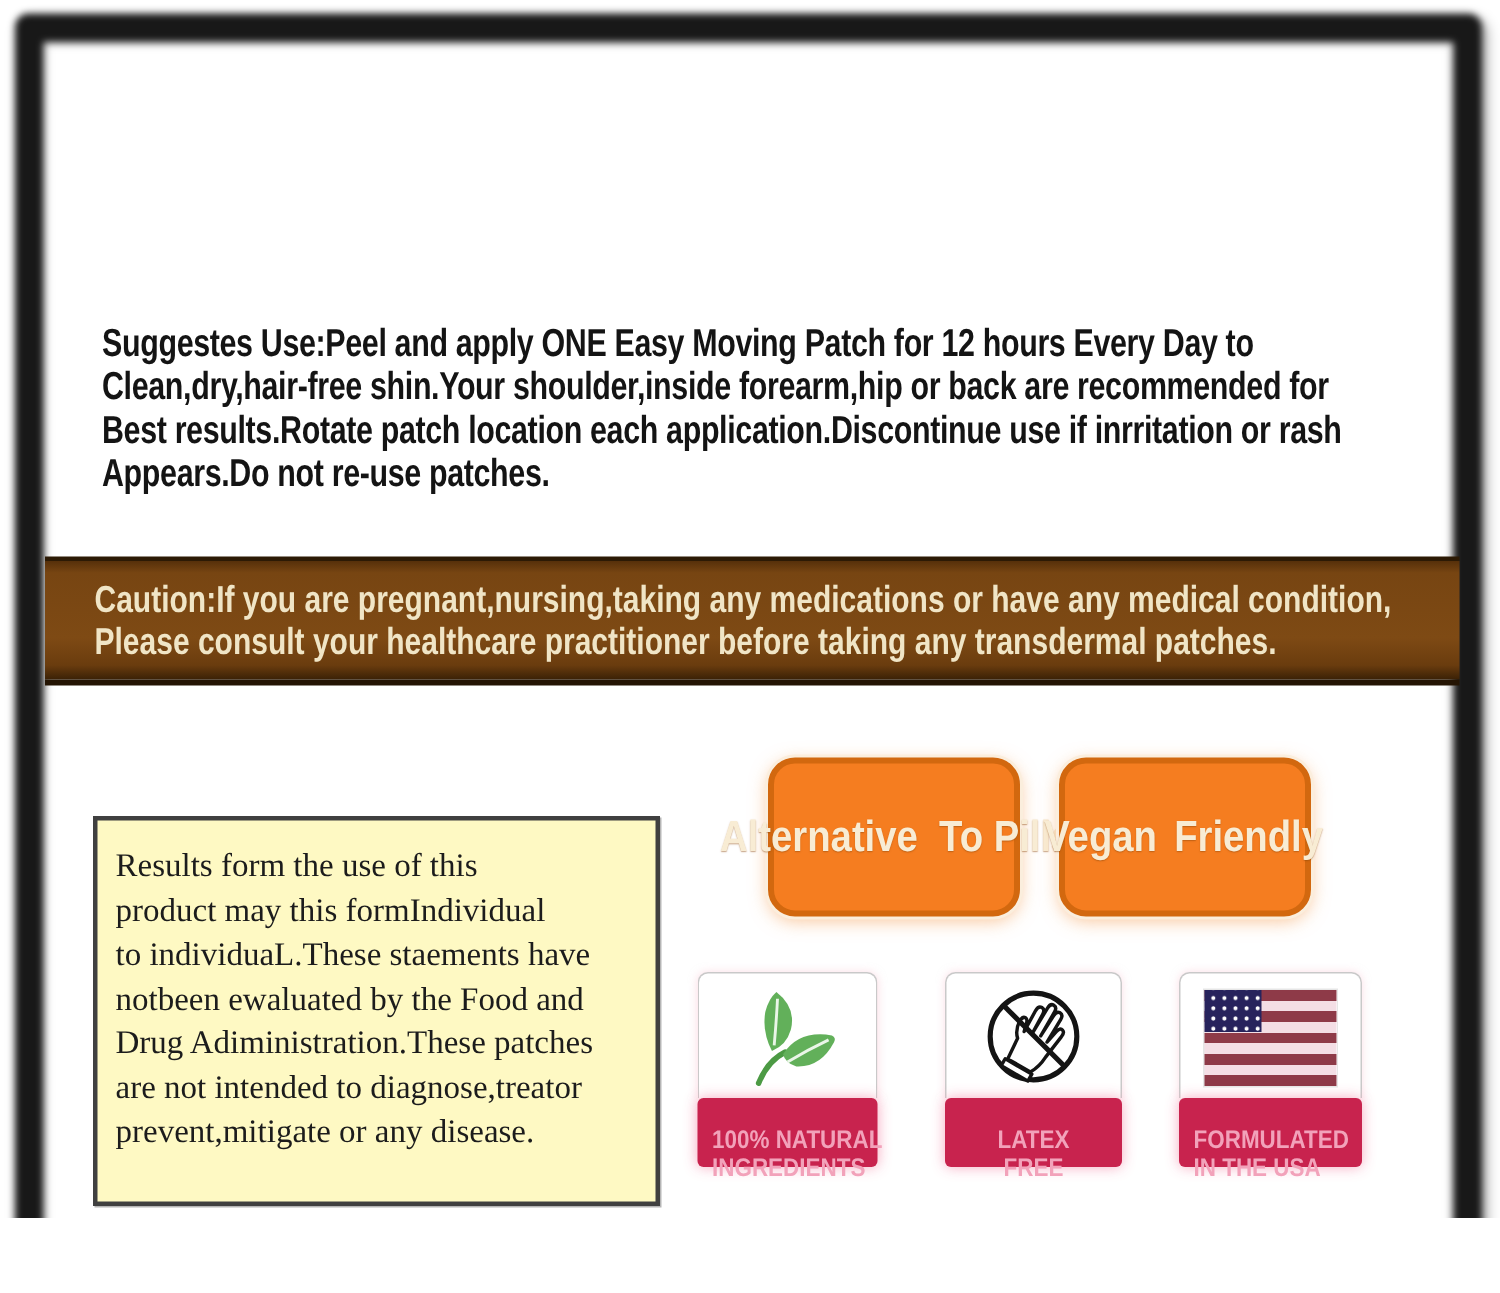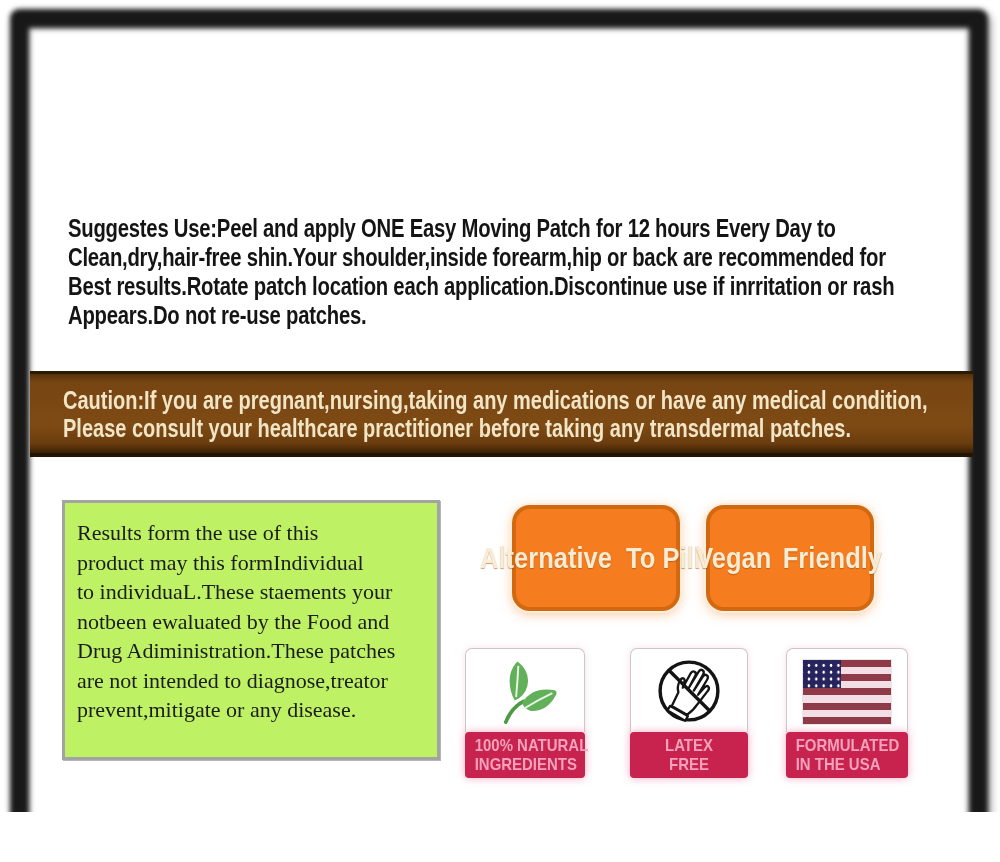--- a/index.html
+++ b/index.html
@@ -54,25 +54,25 @@
     font-size: 25px;
     line-height: 28px;
     color: #f0e5c6;
     transform: scaleX(0.80);
     transform-origin: 0 50%;
   }
 
   
   .disclaimer {
     position: absolute;
-    left: 62px; top: 500px;
+    left: 62px; top: 544px;
     width: 378px; height: 260px;
     box-sizing: border-box;
-    background: #bef264;
-    border: 3px solid #a3a3a3;
+    background: #fef9c3;
+    border: 3px solid #404040;
     box-shadow: 1px 1px 0 #b5b5b5;
     padding: 15px 0 0 12px;
   }
   .d-line {
     white-space: nowrap;
     font-family: "Liberation Serif", serif;
     font-size: 22px;
     line-height: 29.5px;
     color: #1c1c1c;
   }
@@ -118,21 +118,21 @@
     border-radius: 7px 7px 0 0;
     display: flex; align-items: center; justify-content: center;
     box-shadow: 0 0 6px rgba(250,190,205,0.5);
   }
   .cert-banner {
     box-sizing: border-box;
     width: 100%; height: 46px;
     background: #c8234e;
     border-radius: 4px;
     box-shadow: 0 0 9px rgba(246,160,185,0.9);
-    padding-top: 4px;
+    padding-top: 18px;
   }
   .t-line {
     white-space: nowrap;
     font-weight: bold;
     font-size: 17px;
     line-height: 19px;
     color: #f2a2ba;
     transform: scaleX(0.88);
     transform-origin: 0 50%;
     padding-left: 11px;
@@ -174,21 +174,21 @@
     </div>
 
     <div class="caution">
       <div class="c-line">Caution:If you are pregnant,nursing,taking any medications or have any medical condition,</div>
       <div class="c-line">Please consult your healthcare practitioner before taking any transdermal patches.</div>
     </div>
 
     <div class="disclaimer">
       <div class="d-line">Results form the use of this</div>
       <div class="d-line">product may this formIndividual</div>
-      <div class="d-line">to individuaL.These staements your</div>
+      <div class="d-line">to individuaL.These staements have</div>
       <div class="d-line"> notbeen ewaluated by the Food and</div>
       <div class="d-line">Drug Adiministration.These patches</div>
       <div class="d-line">are not intended to diagnose,treator</div>
       <div class="d-line">prevent,mitigate or any disease.</div>
     </div>
 
     <div class="badge badge-1">
       <div class="b-line">Alternative</div>
       <div class="b-line">To Pills</div>
     </div>

